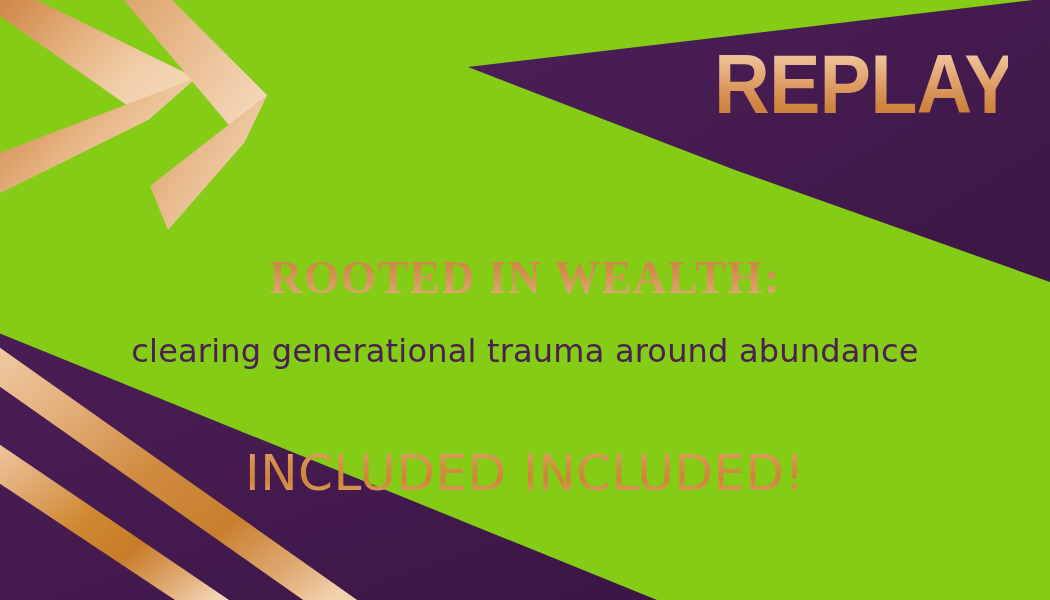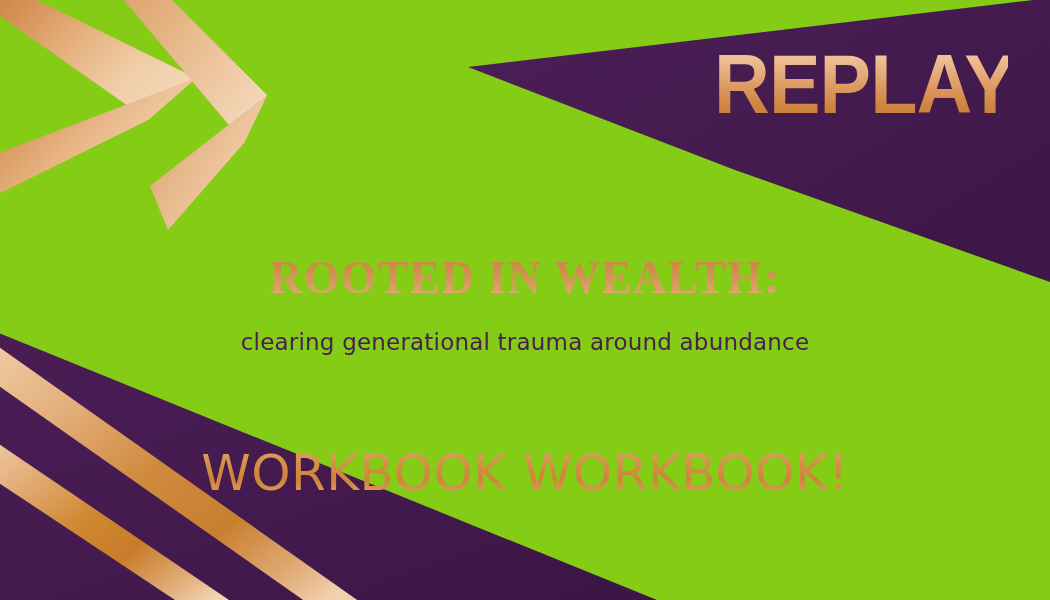--- a/index.html
+++ b/index.html
@@ -78,21 +78,21 @@
 
   
   .subtitle {
     position: absolute;
     left: 0;
     top: 298px;
     width: 1050px;
     text-align: center;
     font-family: "DejaVu Sans", sans-serif;
     font-weight: 400;
-    font-size: 23px;
+    font-size: 32px;
     line-height: 42px;
     letter-spacing: 0.2px;
     color: #4a2050;
     white-space: nowrap;
   }
 
   
   .workbook {
     position: absolute;
     left: 0;
@@ -180,15 +180,15 @@
     <path d="M -4,345 L 360,602 L 306,602 L -4,384 Z" fill="url(#goldStripe1)"></path>
     <path d="M -4,442 L 232,602 L 178,602 L -4,481 Z" fill="url(#goldStripe2)"></path>
   </svg>
 
   <div class="replay-text">REPLAY</div>
 
   <h1 class="headline">ROOTED IN WEALTH:</h1>
 
   <p class="subtitle">clearing generational trauma around abundance</p>
 
-  <p class="workbook">WORKBOOK WORKBOOK!</p>
+  <p class="workbook">INCLUDED INCLUDED!</p>
 
 </div>
 
 </body></html>

